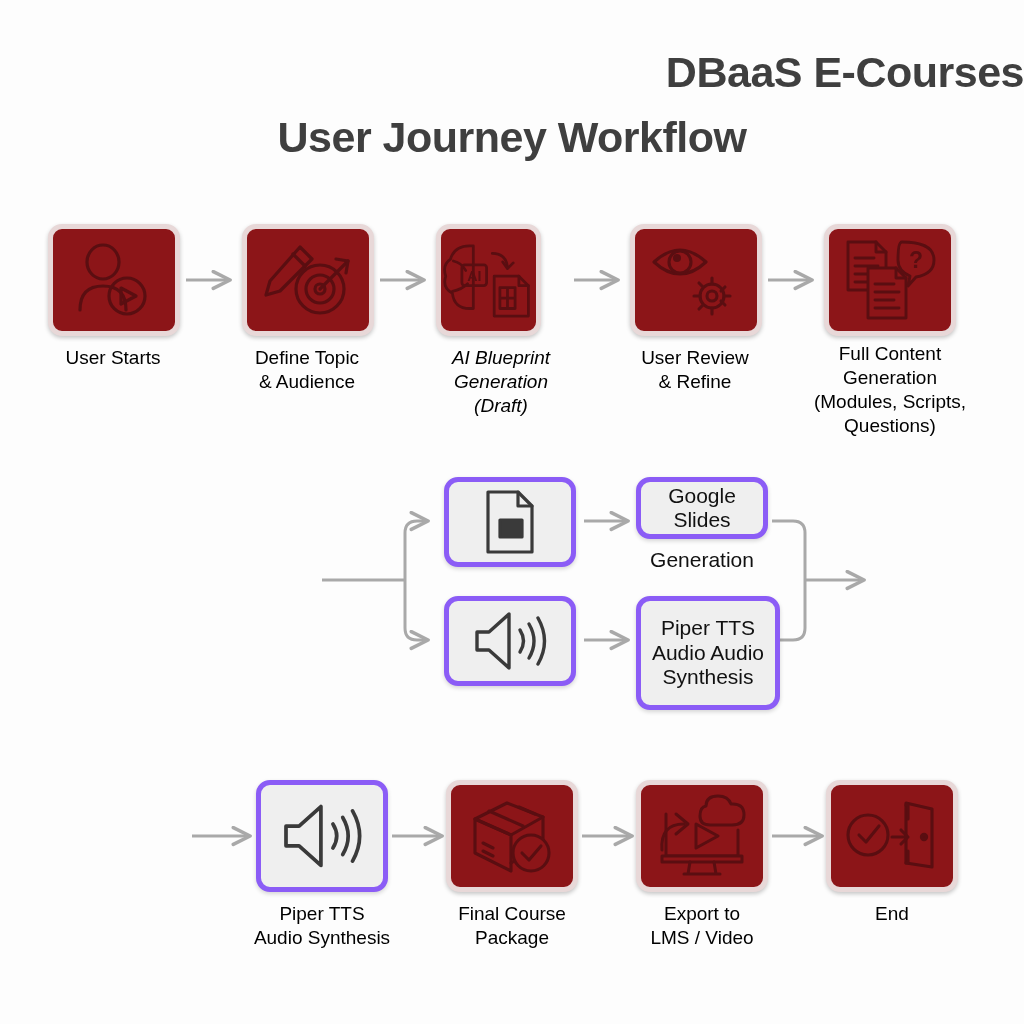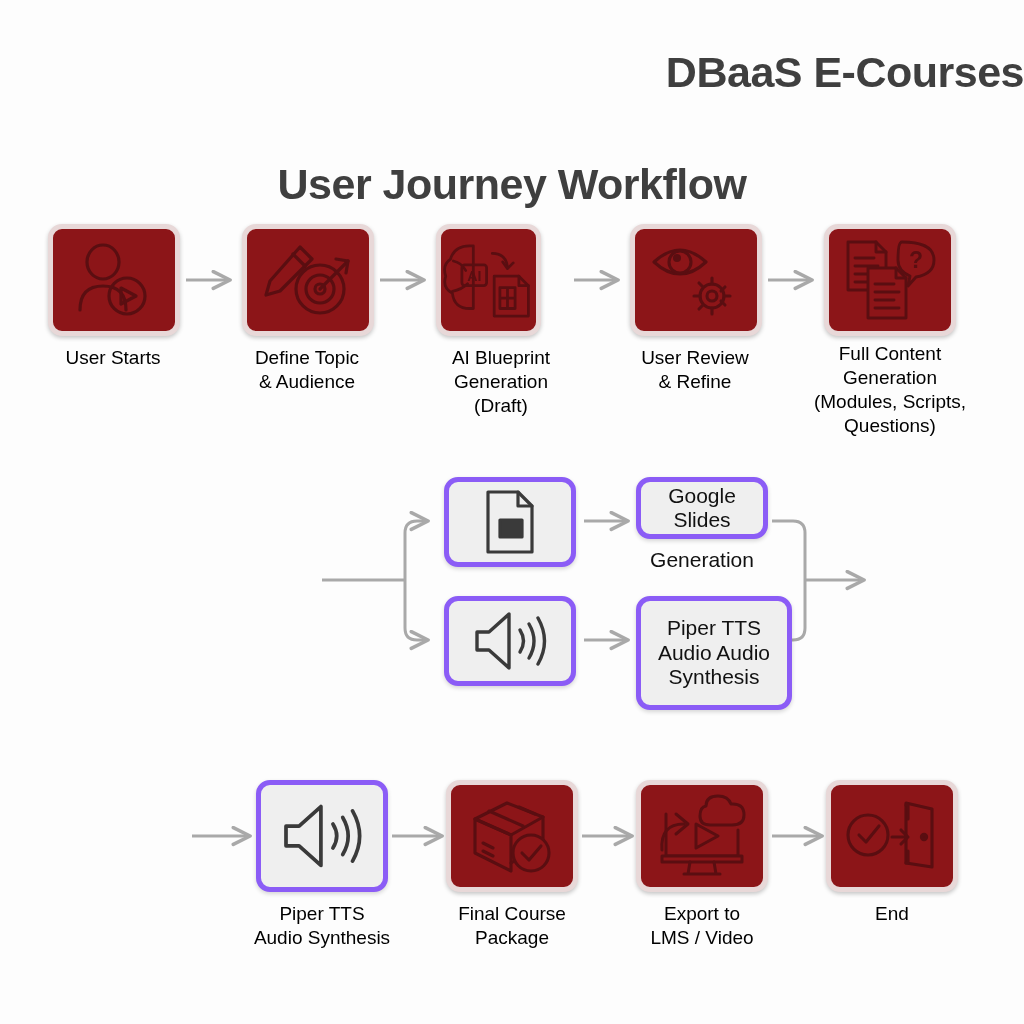--- a/index.html
+++ b/index.html
@@ -17,21 +17,21 @@
   
   .title {
     position: absolute;
     left: 0; right: 0;
     text-align: center;
     color: #3f3f3f;
     font-weight: bold;
     letter-spacing: -0.5px;
   }
   .title-1 { top: 48px;  font-size: 43px; text-align: right; }
-  .title-2 { top: 113px; font-size: 43px; margin-top: 47px; }
+  .title-2 { top: 113px; font-size: 43px; }
 
   
   .node {
     position: absolute;
     box-sizing: border-box;
     display: flex;
     align-items: center;
     justify-content: center;
     text-align: center;
     border-radius: 14px;
@@ -155,21 +155,21 @@
         <rect x="22" y="26" width="26" height="22" rx="3"></rect>
         <text x="35" y="43" fill="#5a0e11" stroke="none" font-size="15" font-weight="bold" text-anchor="middle" font-family="Liberation Sans, sans-serif">AI</text>
         <path d="M 54 14 Q 68 14 70 28"></path>
         <path d="M 65 23 L 70 30 L 76 24"></path>
         <path d="M 56 38 L 82 38 L 92 48 L 92 80 L 56 80 Z"></path>
         <path d="M 82 38 L 82 48 L 92 48"></path>
         <path d="M 62 50 L 78 50 L 78 72 L 62 72 Z M 62 61 L 78 61 M 70 50 L 70 72"></path>
       </g>
     </svg>
   </div>
-  <div class="nlabel" style="left:401px; top:346px; width:200px;">AI Blueprint
+  <div class="nlabel" style="left:401px; top:346px; width:200px;font-style:italic;">AI Blueprint
 Generation
 (Draft)</div>
 
   <div class="node red" style="left:630px; top:224px; width:132px; height:112px;">
     <svg class="icon" width="92" height="84" viewBox="0 0 92 84">
       <g fill="none" stroke="#5a0e11" stroke-width="3.1" stroke-linecap="round" stroke-linejoin="round">
         <path d="M 4 24 Q 30 0 56 24 Q 30 48 4 24 Z"></path>
         <circle cx="30" cy="24" r="11"></circle>
         <circle cx="27" cy="20" r="4" fill="#5a0e11" stroke="none"></circle>
         <circle cx="62" cy="58" r="12"></circle>
@@ -221,21 +221,21 @@
       </g>
     </svg>
   </div>
 
   <div class="node gray textnode" style="left:636px; top:477px; width:132px; height:62px;">
     <span>Google
 Slides</span>
   </div>
   <div class="sublabel" style="left:620px; top:548px; width:164px;">Generation</div>
 
-  <div class="node gray textnode" style="left:636px; top:596px; width:156px; height:114px;">
+  <div class="node gray textnode" style="left:636px; top:596px; width:144px; height:114px;">
     <span>Piper TTS
 Audio
 Audio
 Synthesis</span>
   </div>
 
   <div class="node gray" style="left:256px; top:780px; width:132px; height:112px;">
     <svg class="icon" width="86" height="72" viewBox="0 0 78 66">
       <g fill="none" stroke="#3a3a3a" stroke-width="3.4" stroke-linecap="round" stroke-linejoin="round">
         <path d="M 6 24 L 18 24 L 38 6 L 38 60 L 18 42 L 6 42 Z"></path>

